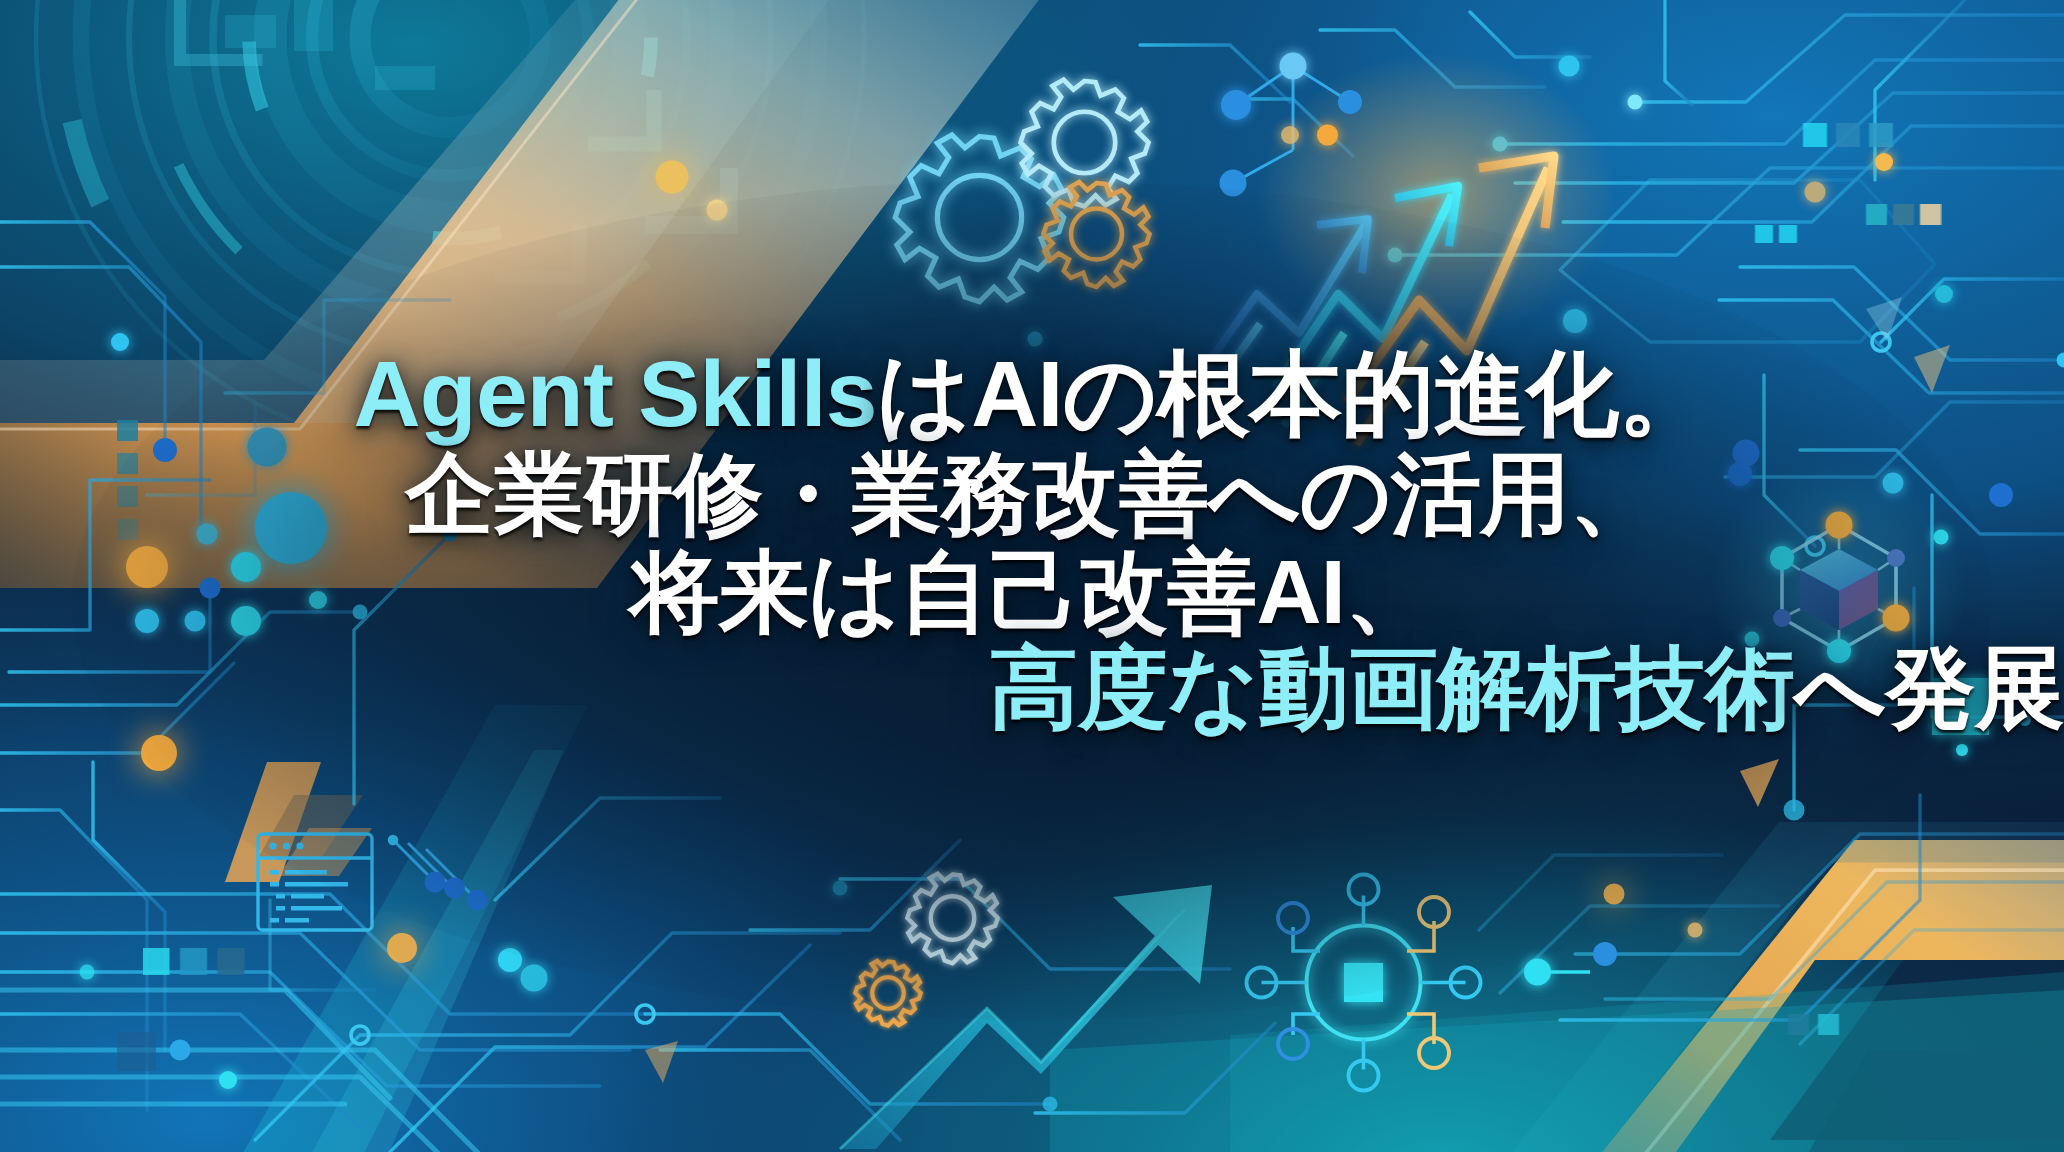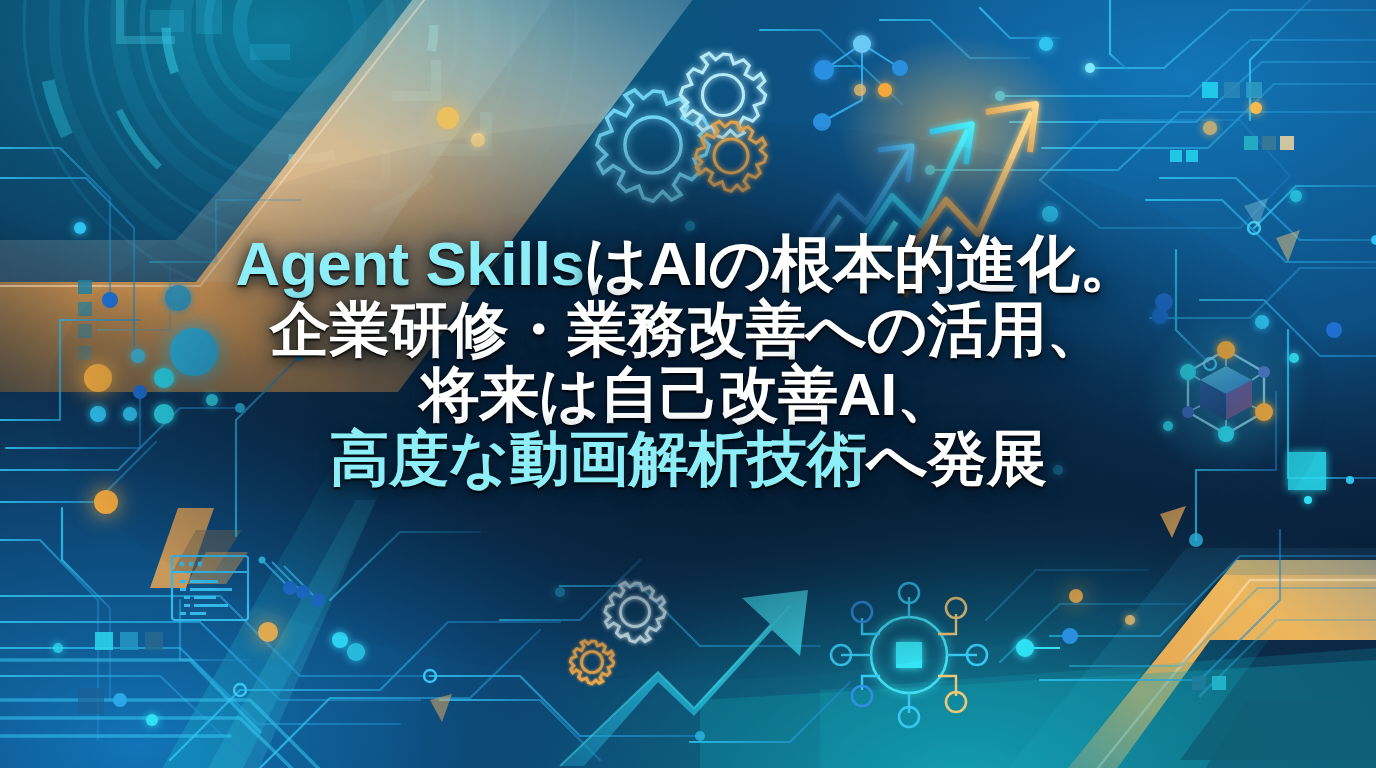--- a/index.html
+++ b/index.html
@@ -29,21 +29,21 @@
     letter-spacing:-0.5px;
     white-space:nowrap;
     text-shadow:
        0 2px 2px rgba(0,0,0,.85),
        0 4px 14px rgba(0,0,0,.65),
        0 0 26px rgba(0,40,70,.8);
   }
   .tl1{font-size:62px;margin-bottom:3px;}
   .tl2{font-size:60px;margin-bottom:2px;}
   .tl3{font-size:60px;margin-bottom:2px;}
-  .tl4{font-size:60px;}
+  .tl4{font-size:60px;text-align:right;}
   .c-cyan{color:#8EEEF7;}
   .c-white{color:#FFFFFF;}
 </style>
 </head>
 <body>
 
 <div id="stage">
 
   <svg class="layer" viewBox="0 0 1376 768" preserveAspectRatio="none">
     <defs>

